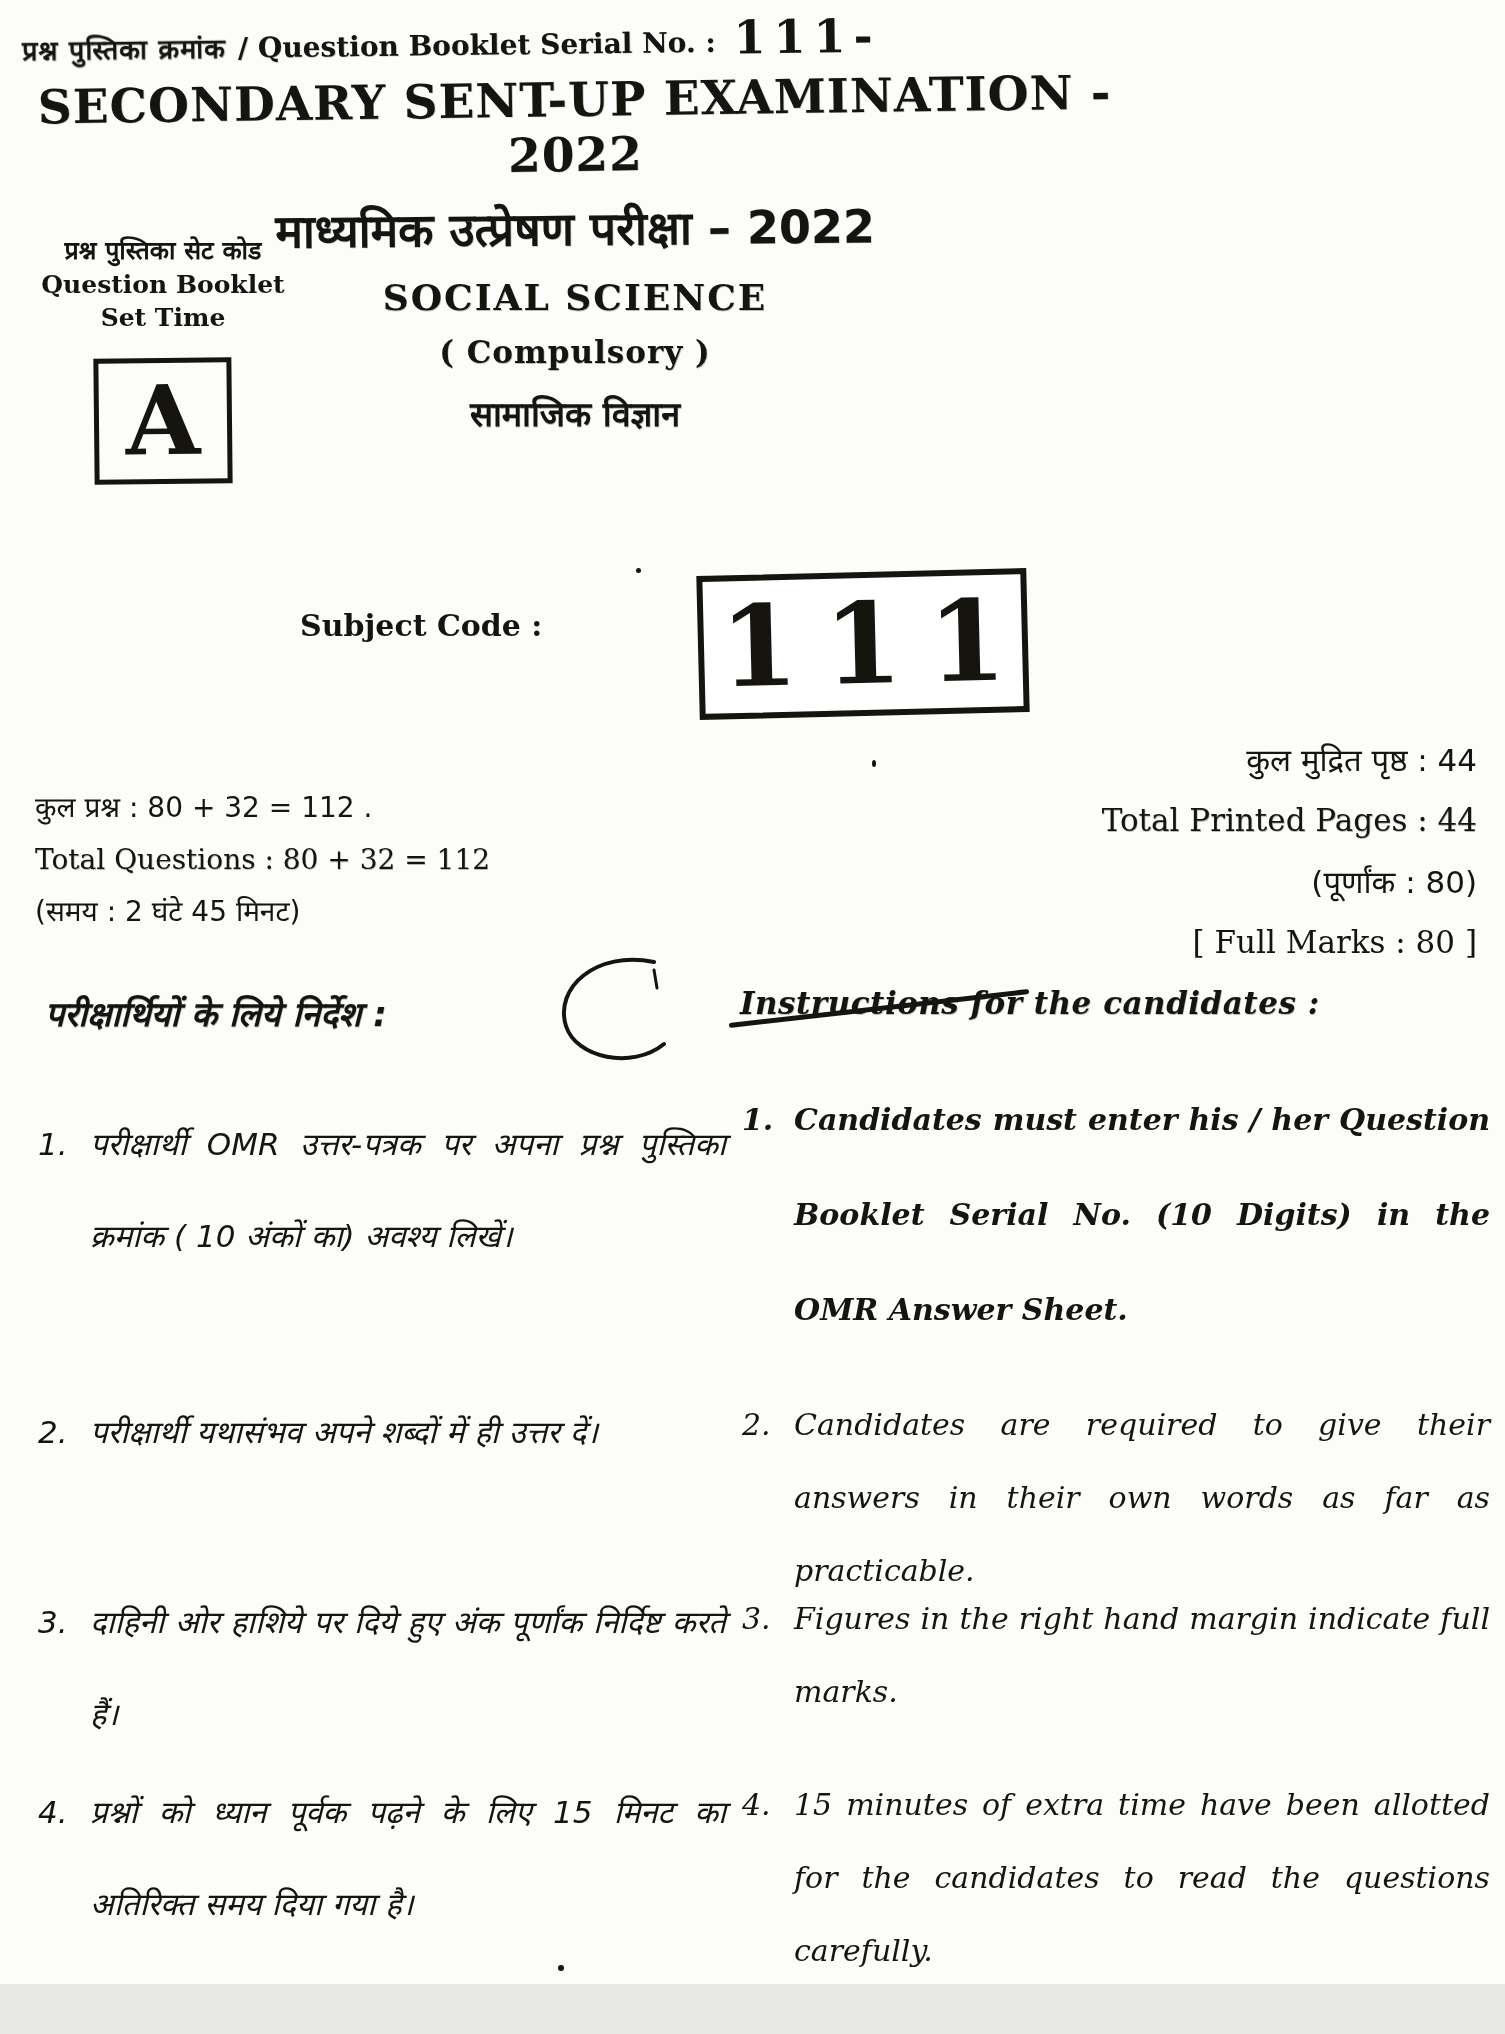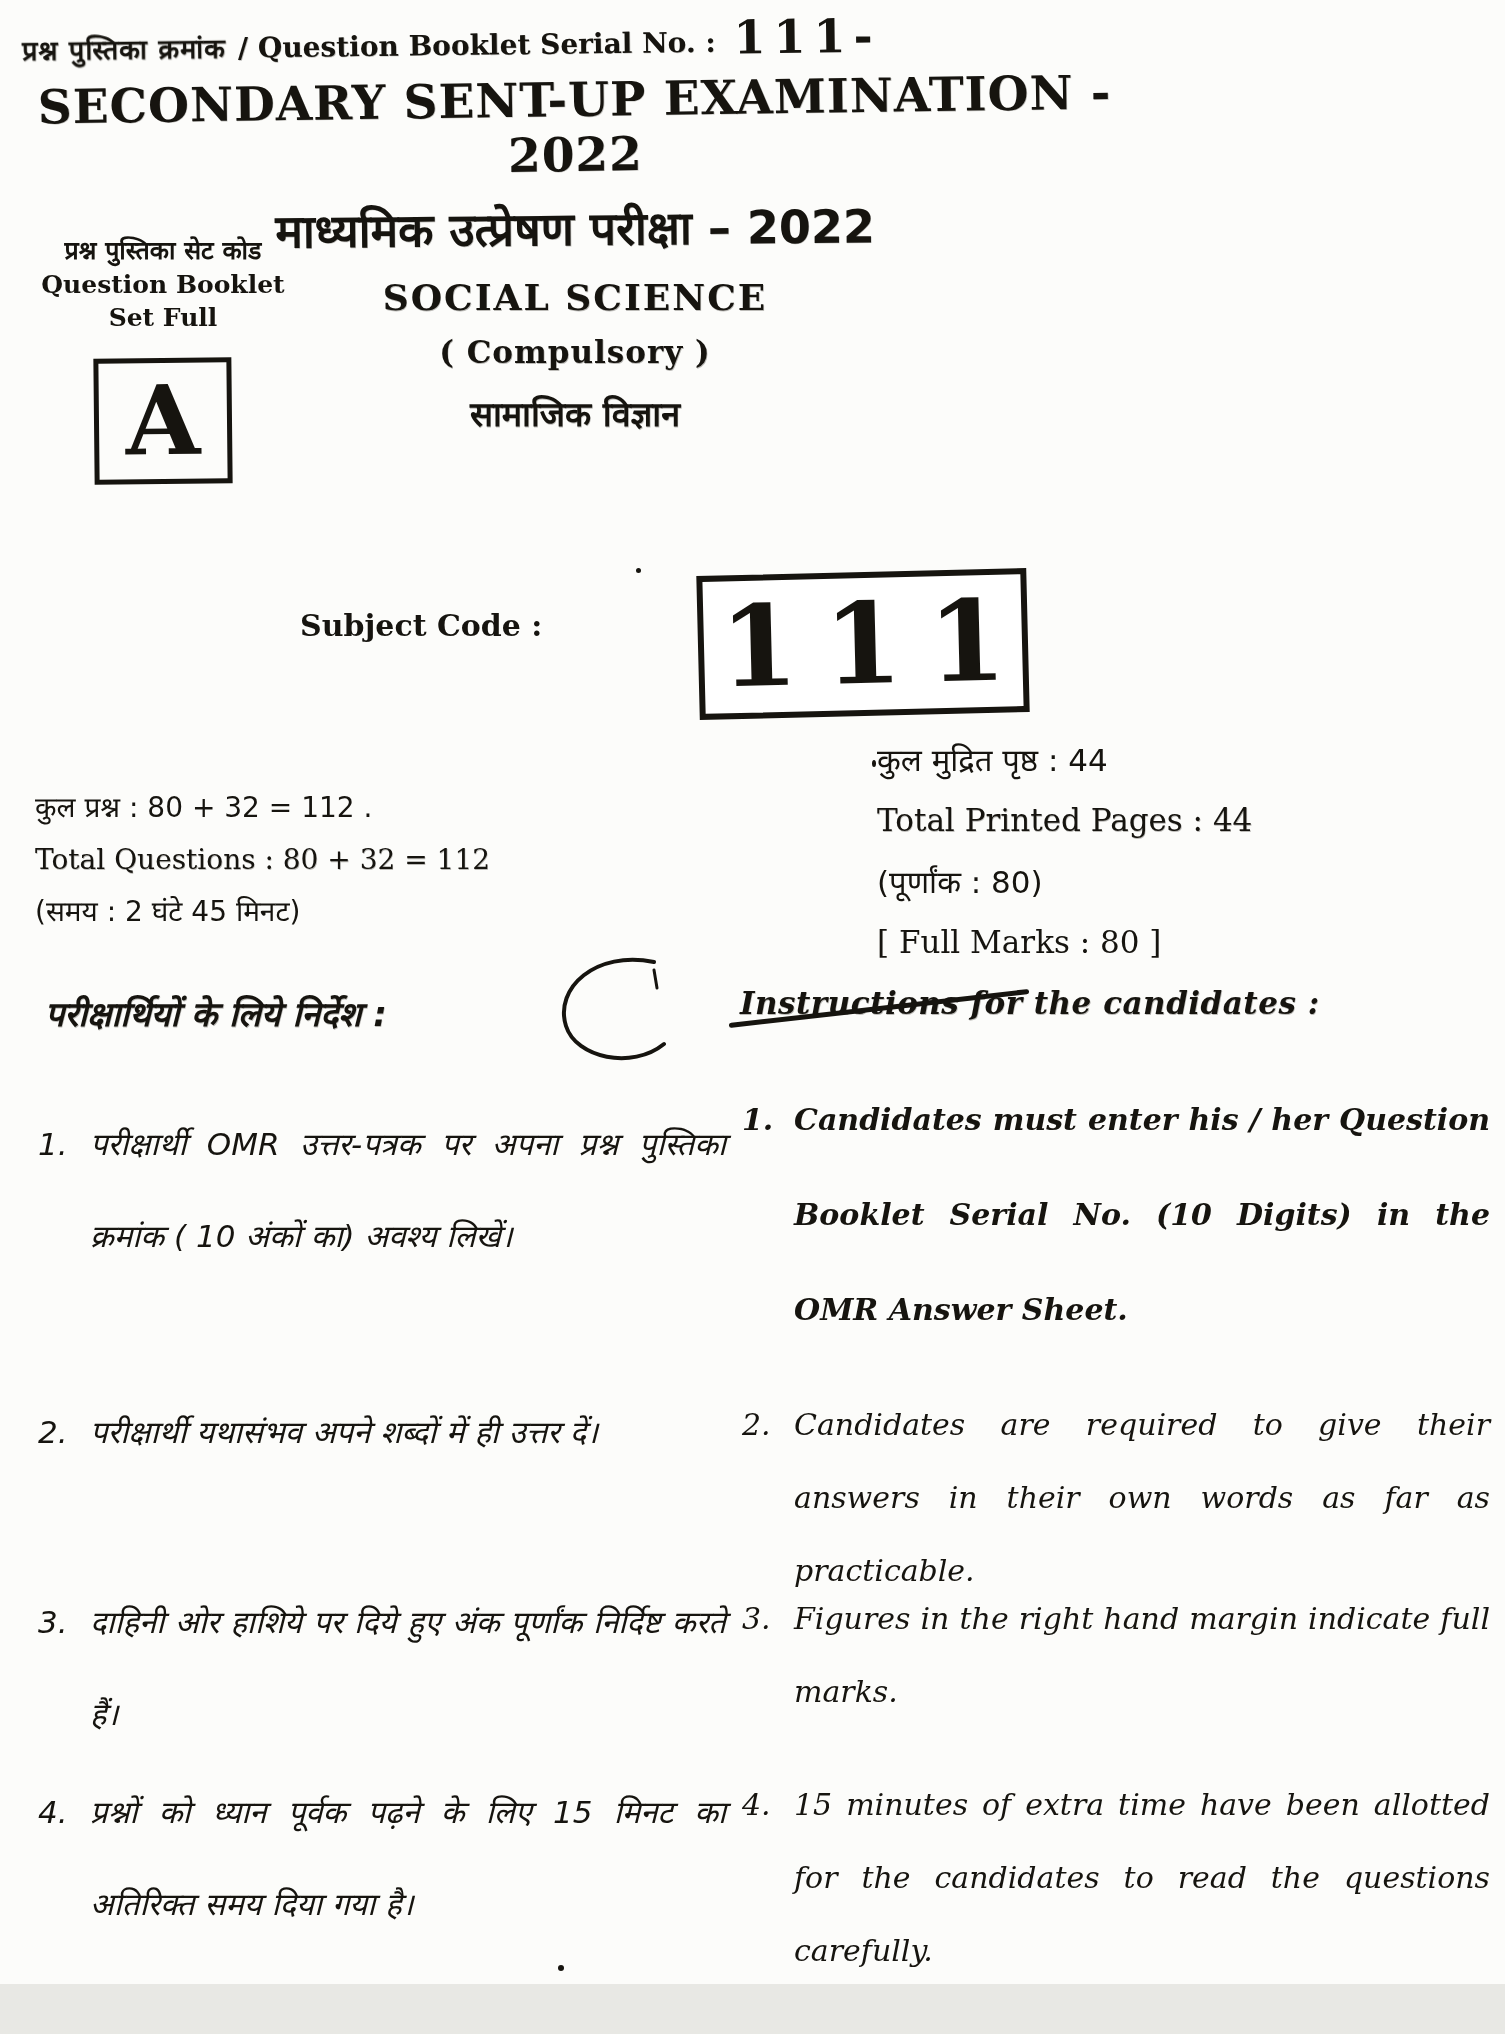--- a/index.html
+++ b/index.html
@@ -38,21 +38,21 @@
 
   
   .subcode-label{left:300px;top:600px;font-size:30px;font-weight:bold;line-height:1.75;}
   .codebox{left:698px;top:572px;width:318px;height:132px;border:6px solid #16140f;
            display:flex;align-items:center;justify-content:center;transform:rotate(-1.4deg);background:#fff;}
   .codebox span{font-size:112px;font-weight:bold;letter-spacing:26px;line-height:1;margin-right:-26px;}
 
   
   .meta-left{left:35px;top:750px;font-size:28px;line-height:1.0;margin-top:44px;}
   .meta-left div{margin-bottom:24px;white-space:nowrap;}
-  .meta-right{right:28px;top:738px;width:600px;font-size:31px;}
+  .meta-right{right:28px;top:738px;width:600px;text-align:right;font-size:31px;}
   .meta-right div{margin-bottom:22px;white-space:nowrap;}
   .bold{font-weight:normal;}
 
   
   .insthead-hi{left:45px;top:990px;font-size:34px;font-weight:bold;font-style:italic;filter:blur(.2px);}
   .insthead-en{left:740px;top:985px;font-size:31px;font-weight:bold;font-style:italic;letter-spacing:.5px;}
   .strike{left:728px;top:1006px;width:302px;height:5px;background:#16140f;transform:rotate(-6.5deg);border-radius:3px;}
   .pencurve{left:536px;top:948px;}
 
   
@@ -86,21 +86,21 @@
     <div class="en title-en ink">SECONDARY SENT-UP EXAMINATION - 2022</div>
     <div class="hi title-hi ink">माध्यमिक उत्प्रेषण परीक्षा – 2022</div>
     <div class="en subj-en ink">SOCIAL SCIENCE</div>
     <div class="en subj-comp ink">( Compulsory )</div>
     <div class="hi subj-hi ink">सामाजिक विज्ञान</div>
   </div>
 
   <div class="abs setcode">
     <div class="hi l1">प्रश्न पुस्तिका सेट कोड</div>
     <div class="en l2">Question Booklet</div>
-    <div class="en l3">Set Full</div>
+    <div class="en l3">Set Time</div>
     <div class="abox">
       <span class="en">A</span>
     </div>
   </div>
 
   <div class="abs subcode-label">
     <div class="en">Subject Code :</div>
   </div>
   <div class="abs codebox">
     <span class="en">111</span>

